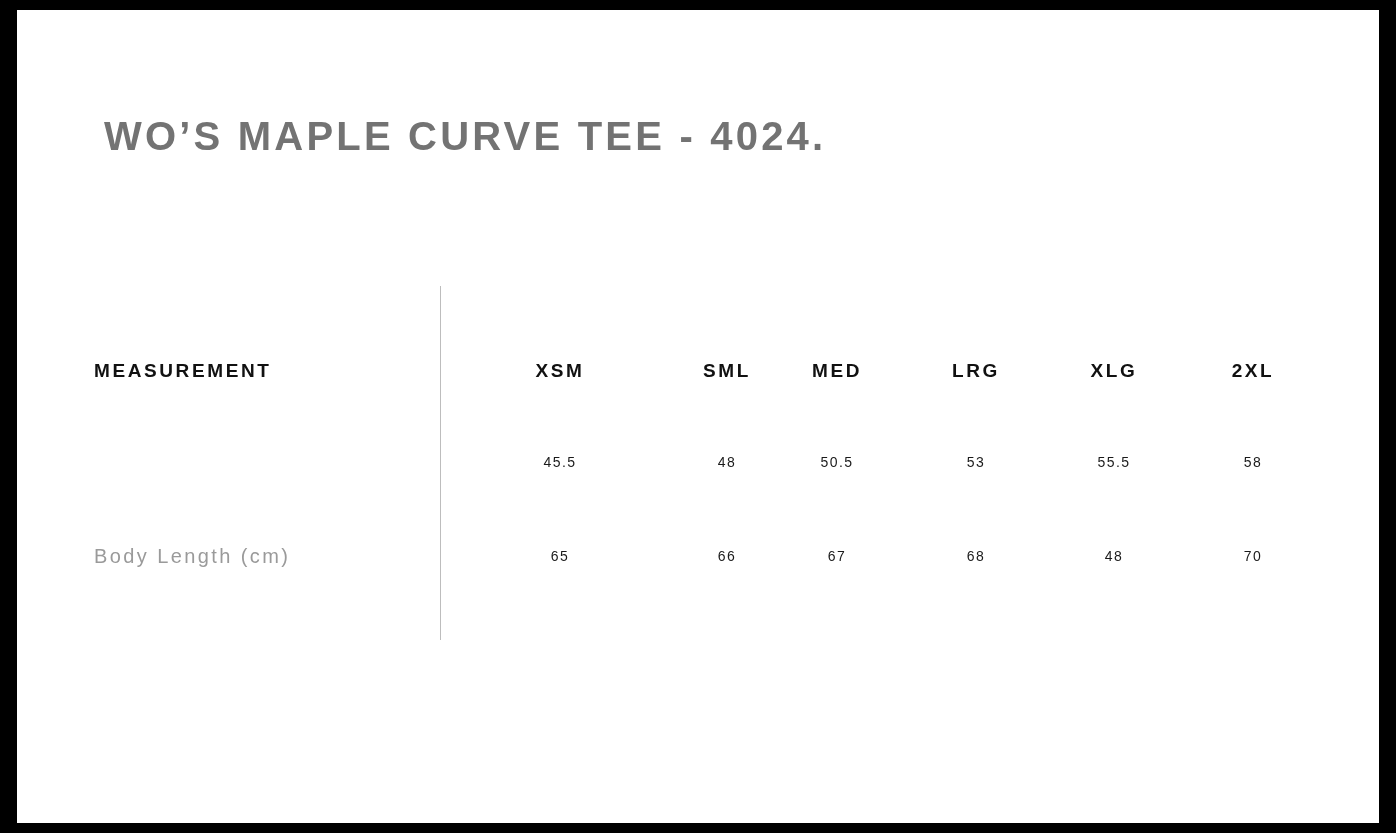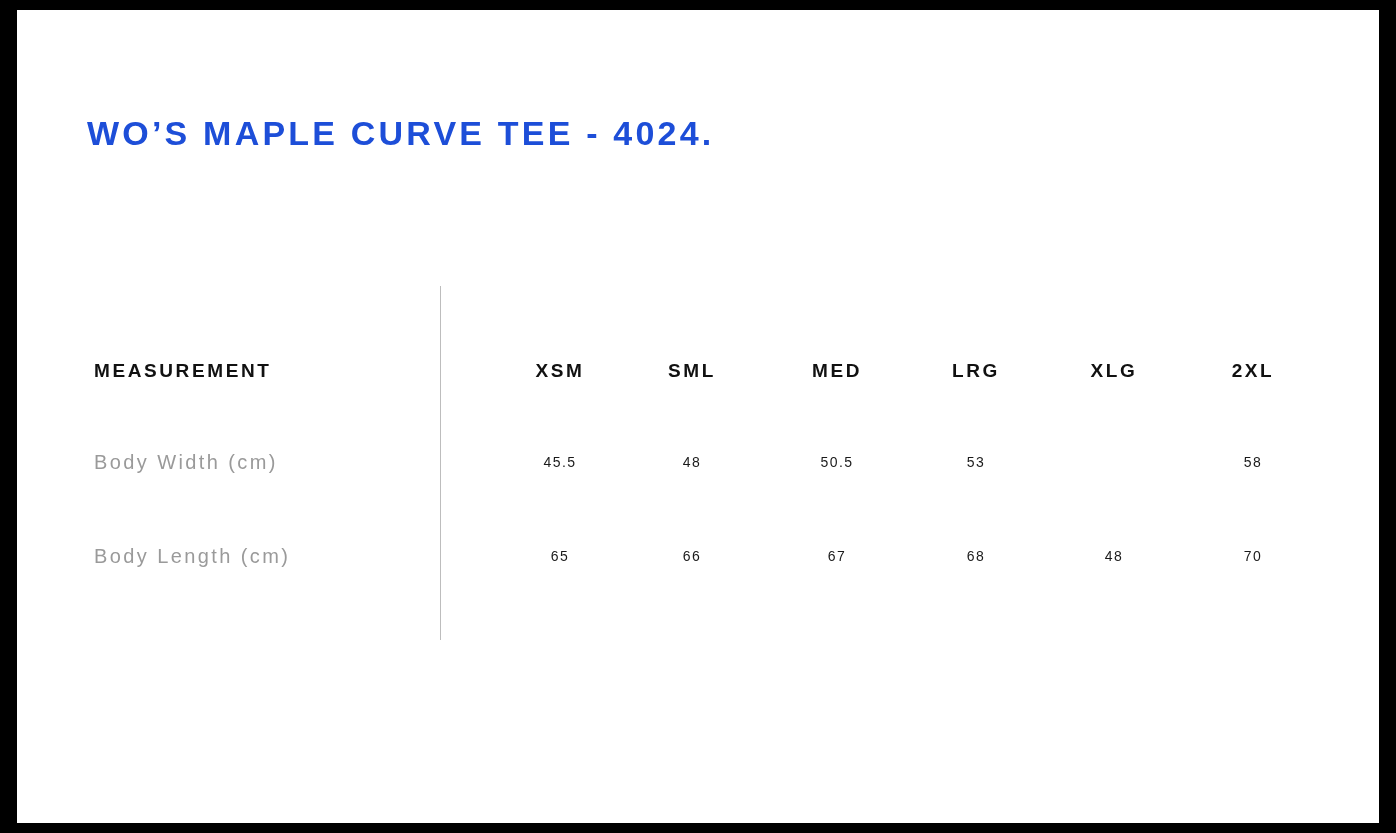--- a/index.html
+++ b/index.html
@@ -17,26 +17,26 @@
     position: absolute;
     left: 17px;
     top: 10px;
     width: 1362px;
     height: 813px;
     background: #ffffff;
     box-sizing: border-box;
   }
   .title {
     position: absolute;
-    left: 70px;
+    left: 87px;
     top: 104px;
-    font-size: 34px;
+    font-size: 40px;
     font-weight: bold;
     letter-spacing: 3.2px;
-    color: #1d4ed8;
+    color: #737373;
     white-space: nowrap;
   }
   .divider {
     position: absolute;
     left: 423px;
     top: 276px;
     width: 1px;
     height: 354px;
     background: #bdbdbd;
   }
@@ -84,21 +84,21 @@
     color: #1a1a1a;
     white-space: nowrap;
   }
   .cell-value.header {
     font-weight: bold;
     font-size: 19px;
     letter-spacing: 2.6px;
     color: #111111;
   }
   .col-0 { left: 483px; }
-  .col-1 { left: 615px; }
+  .col-1 { left: 650px; }
   .col-2 { left: 760px; }
   .col-3 { left: 899px; }
   .col-4 { left: 1037px; }
   .col-5 { left: 1176px; }
 
   .note {
     position: absolute;
     left: 77px;
     top: 716px;
     font-size: 19px;
@@ -123,25 +123,25 @@
       <div class="cell-label header">MEASUREMENT</div>
       <div class="cell-value header col-0">XSM</div>
       <div class="cell-value header col-1">SML</div>
       <div class="cell-value header col-3">LRG</div>
       <div class="cell-value header col-2">MED</div>
       <div class="cell-value header col-4">XLG</div>
       <div class="cell-value header col-5">2XL</div>
     </div>
 
     <div class="row row-0">
-      <div class="cell-label">Body Width (cm)</div>
       <div class="cell-value col-0">45.5</div>
       <div class="cell-value col-1">48</div>
       <div class="cell-value col-2">50.5</div>
       <div class="cell-value col-3">53</div>
+      <div class="cell-value col-4">55.5</div>
       <div class="cell-value col-5">58</div>
     </div>
 
     <div class="row row-1">
       <div class="cell-label">Body Length (cm)</div>
       <div class="cell-value col-0">65</div>
       <div class="cell-value col-1">66</div>
       <div class="cell-value col-2">67</div>
       <div class="cell-value col-3">68</div>
       <div class="cell-value col-4">48</div>

